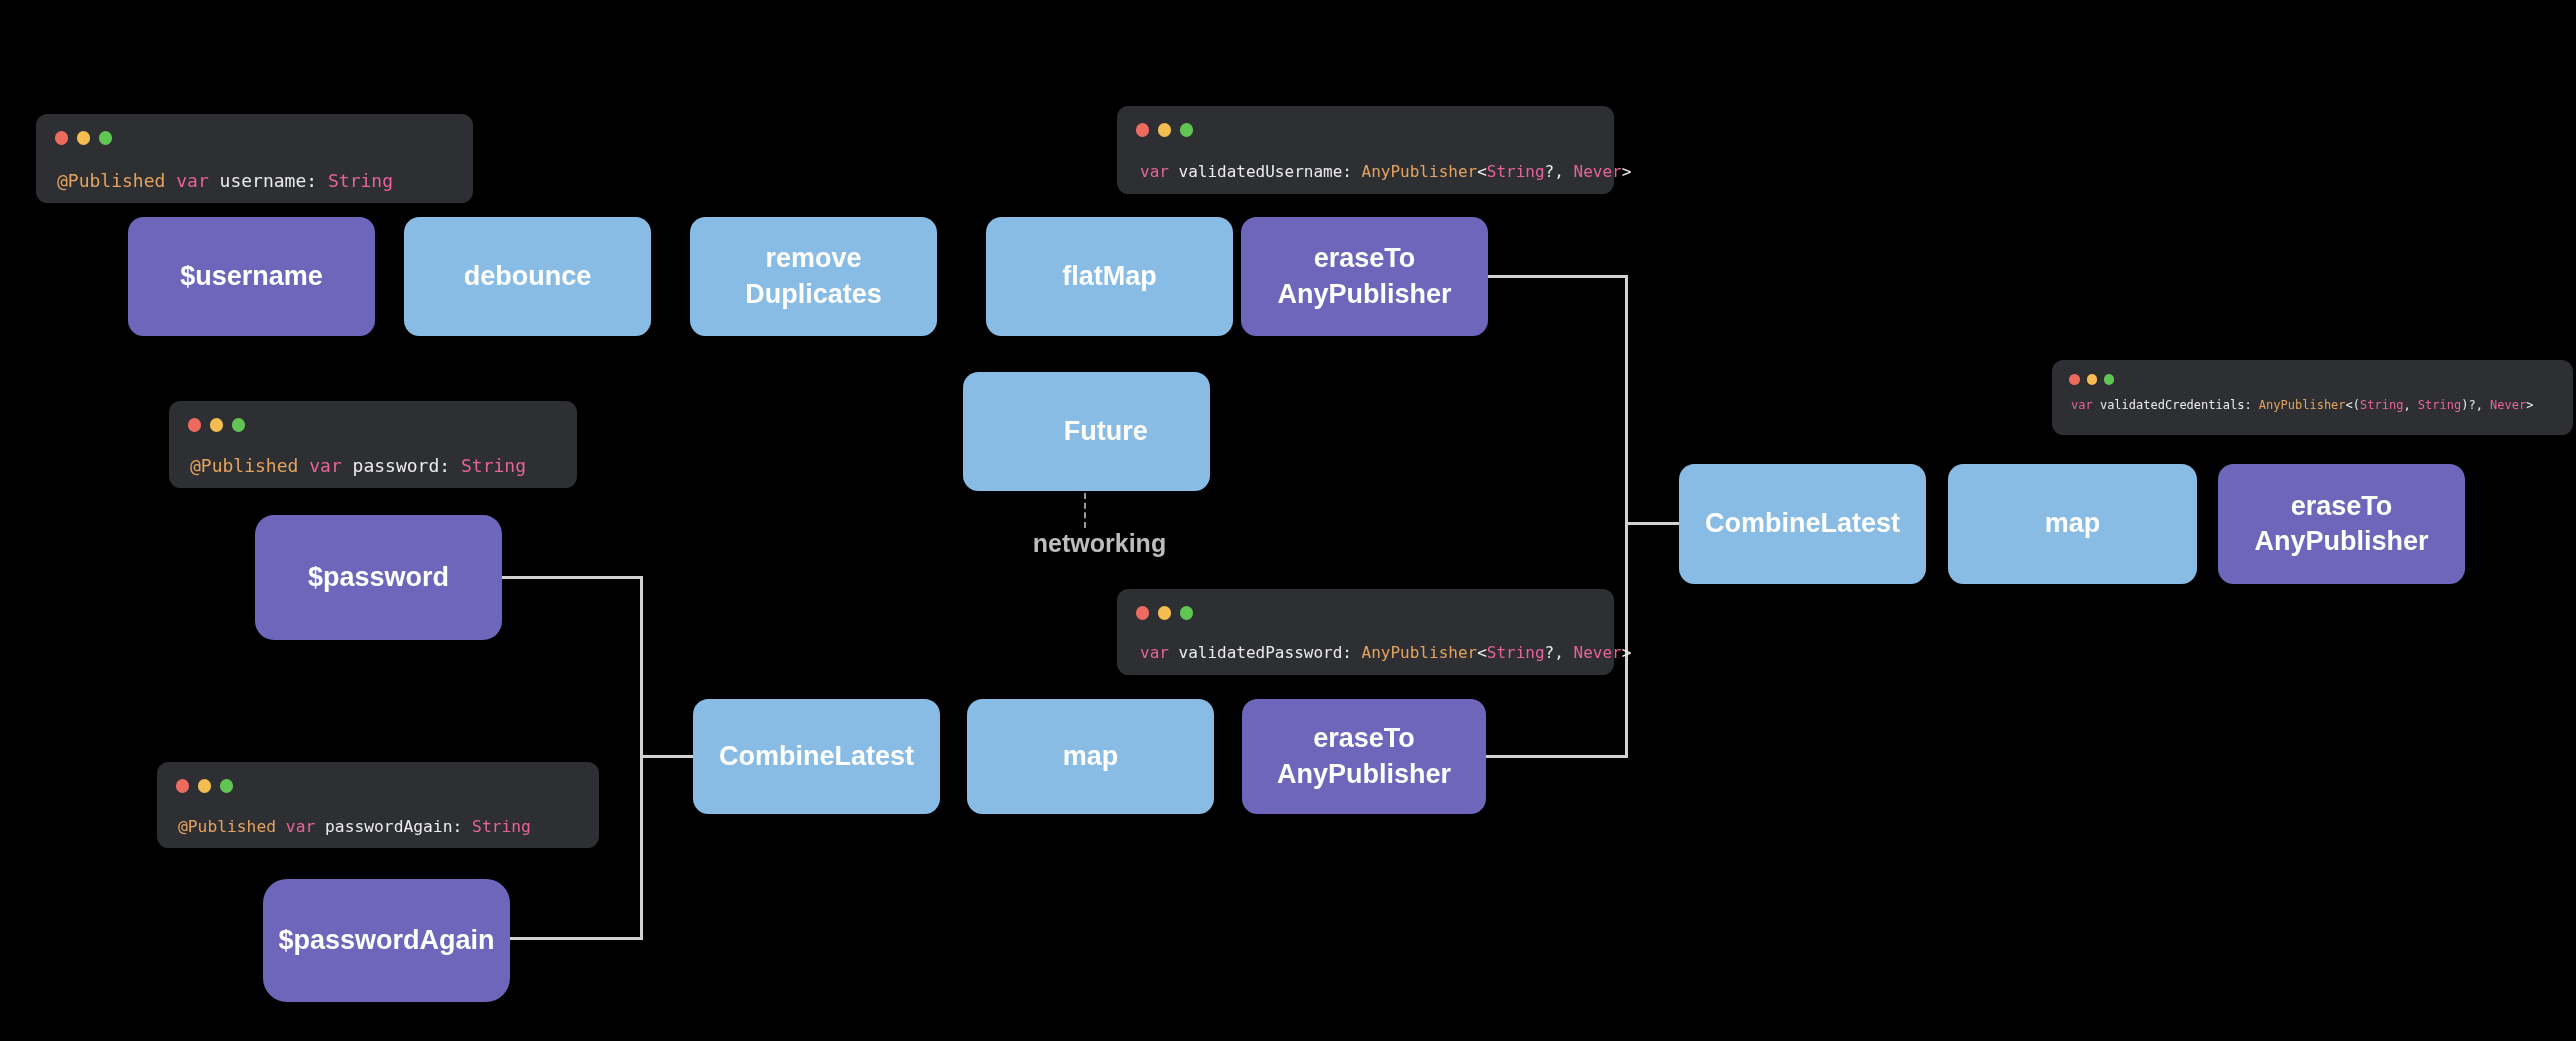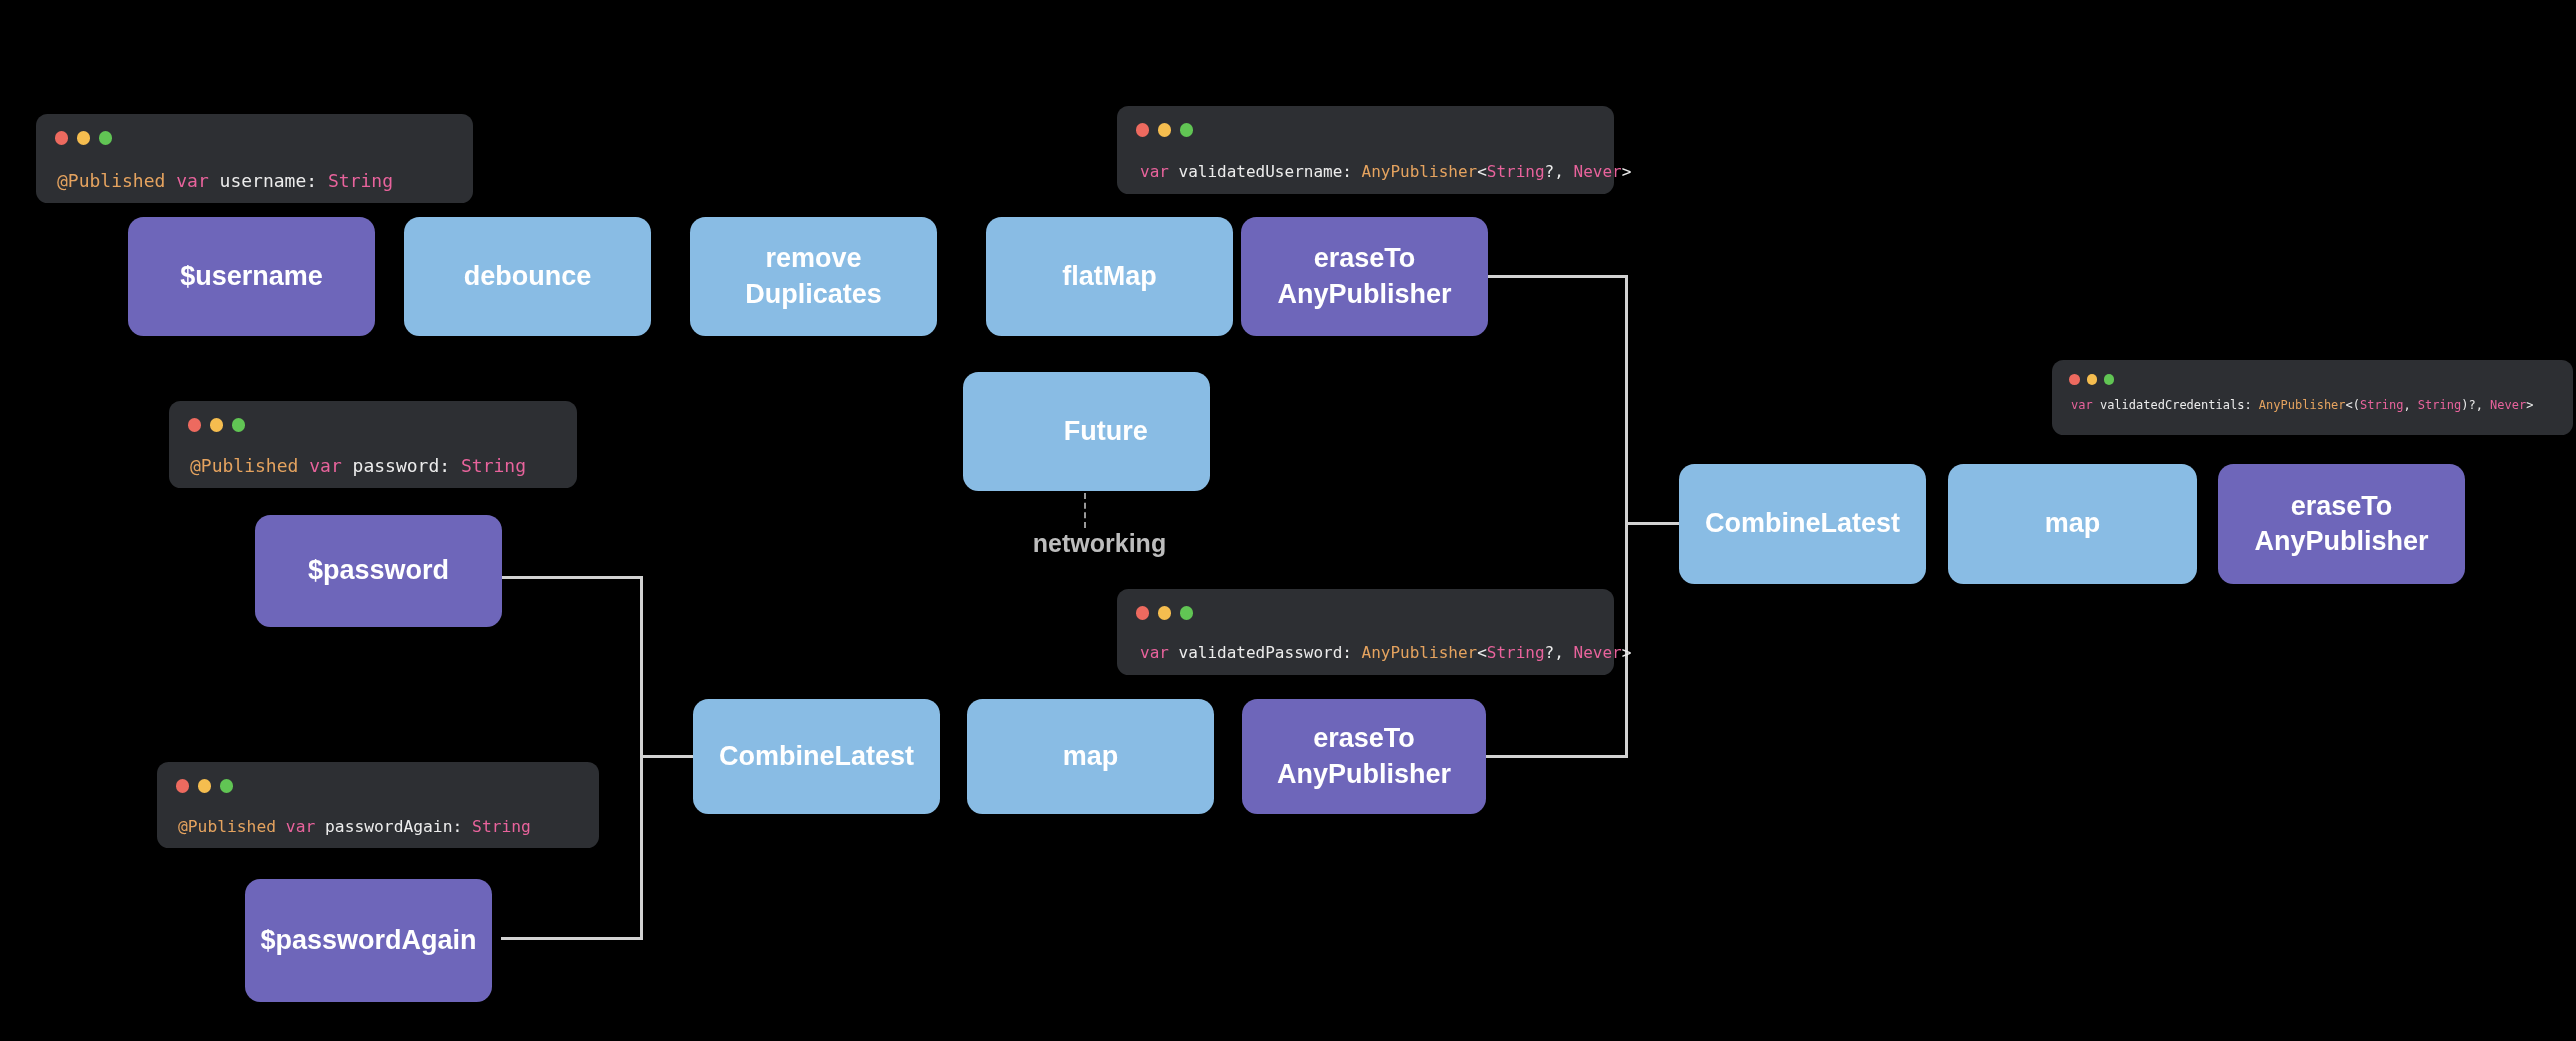--- a/index.html
+++ b/index.html
@@ -121,22 +121,22 @@
 
   <div class="node purple" style="left:128px;top:217px;width:247px;height:119px;">$username</div>
   <div class="node blue" style="left:404px;top:217px;width:247px;height:119px;">debounce</div>
   <div class="node blue" style="left:690px;top:217px;width:247px;height:119px;">remove Duplicates</div>
   <div class="node blue" style="left:963px;top:217px;width:247px;height:119px;margin-left:23px;">flatMap</div>
   <div class="node purple" style="left:1241px;top:217px;width:247px;height:119px;">eraseTo AnyPublisher</div>
 
   <div class="node blue" style="left:963px;top:372px;width:247px;height:119px;padding-left:48px;">Future</div>
   <div class="annotation" style="left:976px;top:529px;width:247px;">networking</div>
 
-  <div class="node purple" style="left:255px;top:515px;width:247px;height:112px;">$password</div>
-  <div class="node purple" style="left:245px;top:879px;width:247px;height:123px;">$passwordAgain</div>
+  <div class="node purple" style="left:255px;top:515px;width:247px;height:125px;border-radius:19px;">$password</div>
+  <div class="node purple" style="left:263px;top:879px;width:247px;height:123px;border-radius:24px;">$passwordAgain</div>
   <div class="node blue" style="left:693px;top:699px;width:247px;height:115px;">CombineLatest</div>
   <div class="node blue" style="left:967px;top:699px;width:247px;height:115px;">map</div>
   <div class="node purple" style="left:1242px;top:699px;width:244px;height:115px;">eraseTo AnyPublisher</div>
 
   <div class="node blue" style="left:1679px;top:464px;width:247px;height:120px;">CombineLatest</div>
   <div class="node blue" style="left:1948px;top:464px;width:249px;height:120px;">map</div>
   <div class="node purple" style="left:2218px;top:464px;width:247px;height:120px;">eraseTo AnyPublisher</div>
 
 </div>
 

